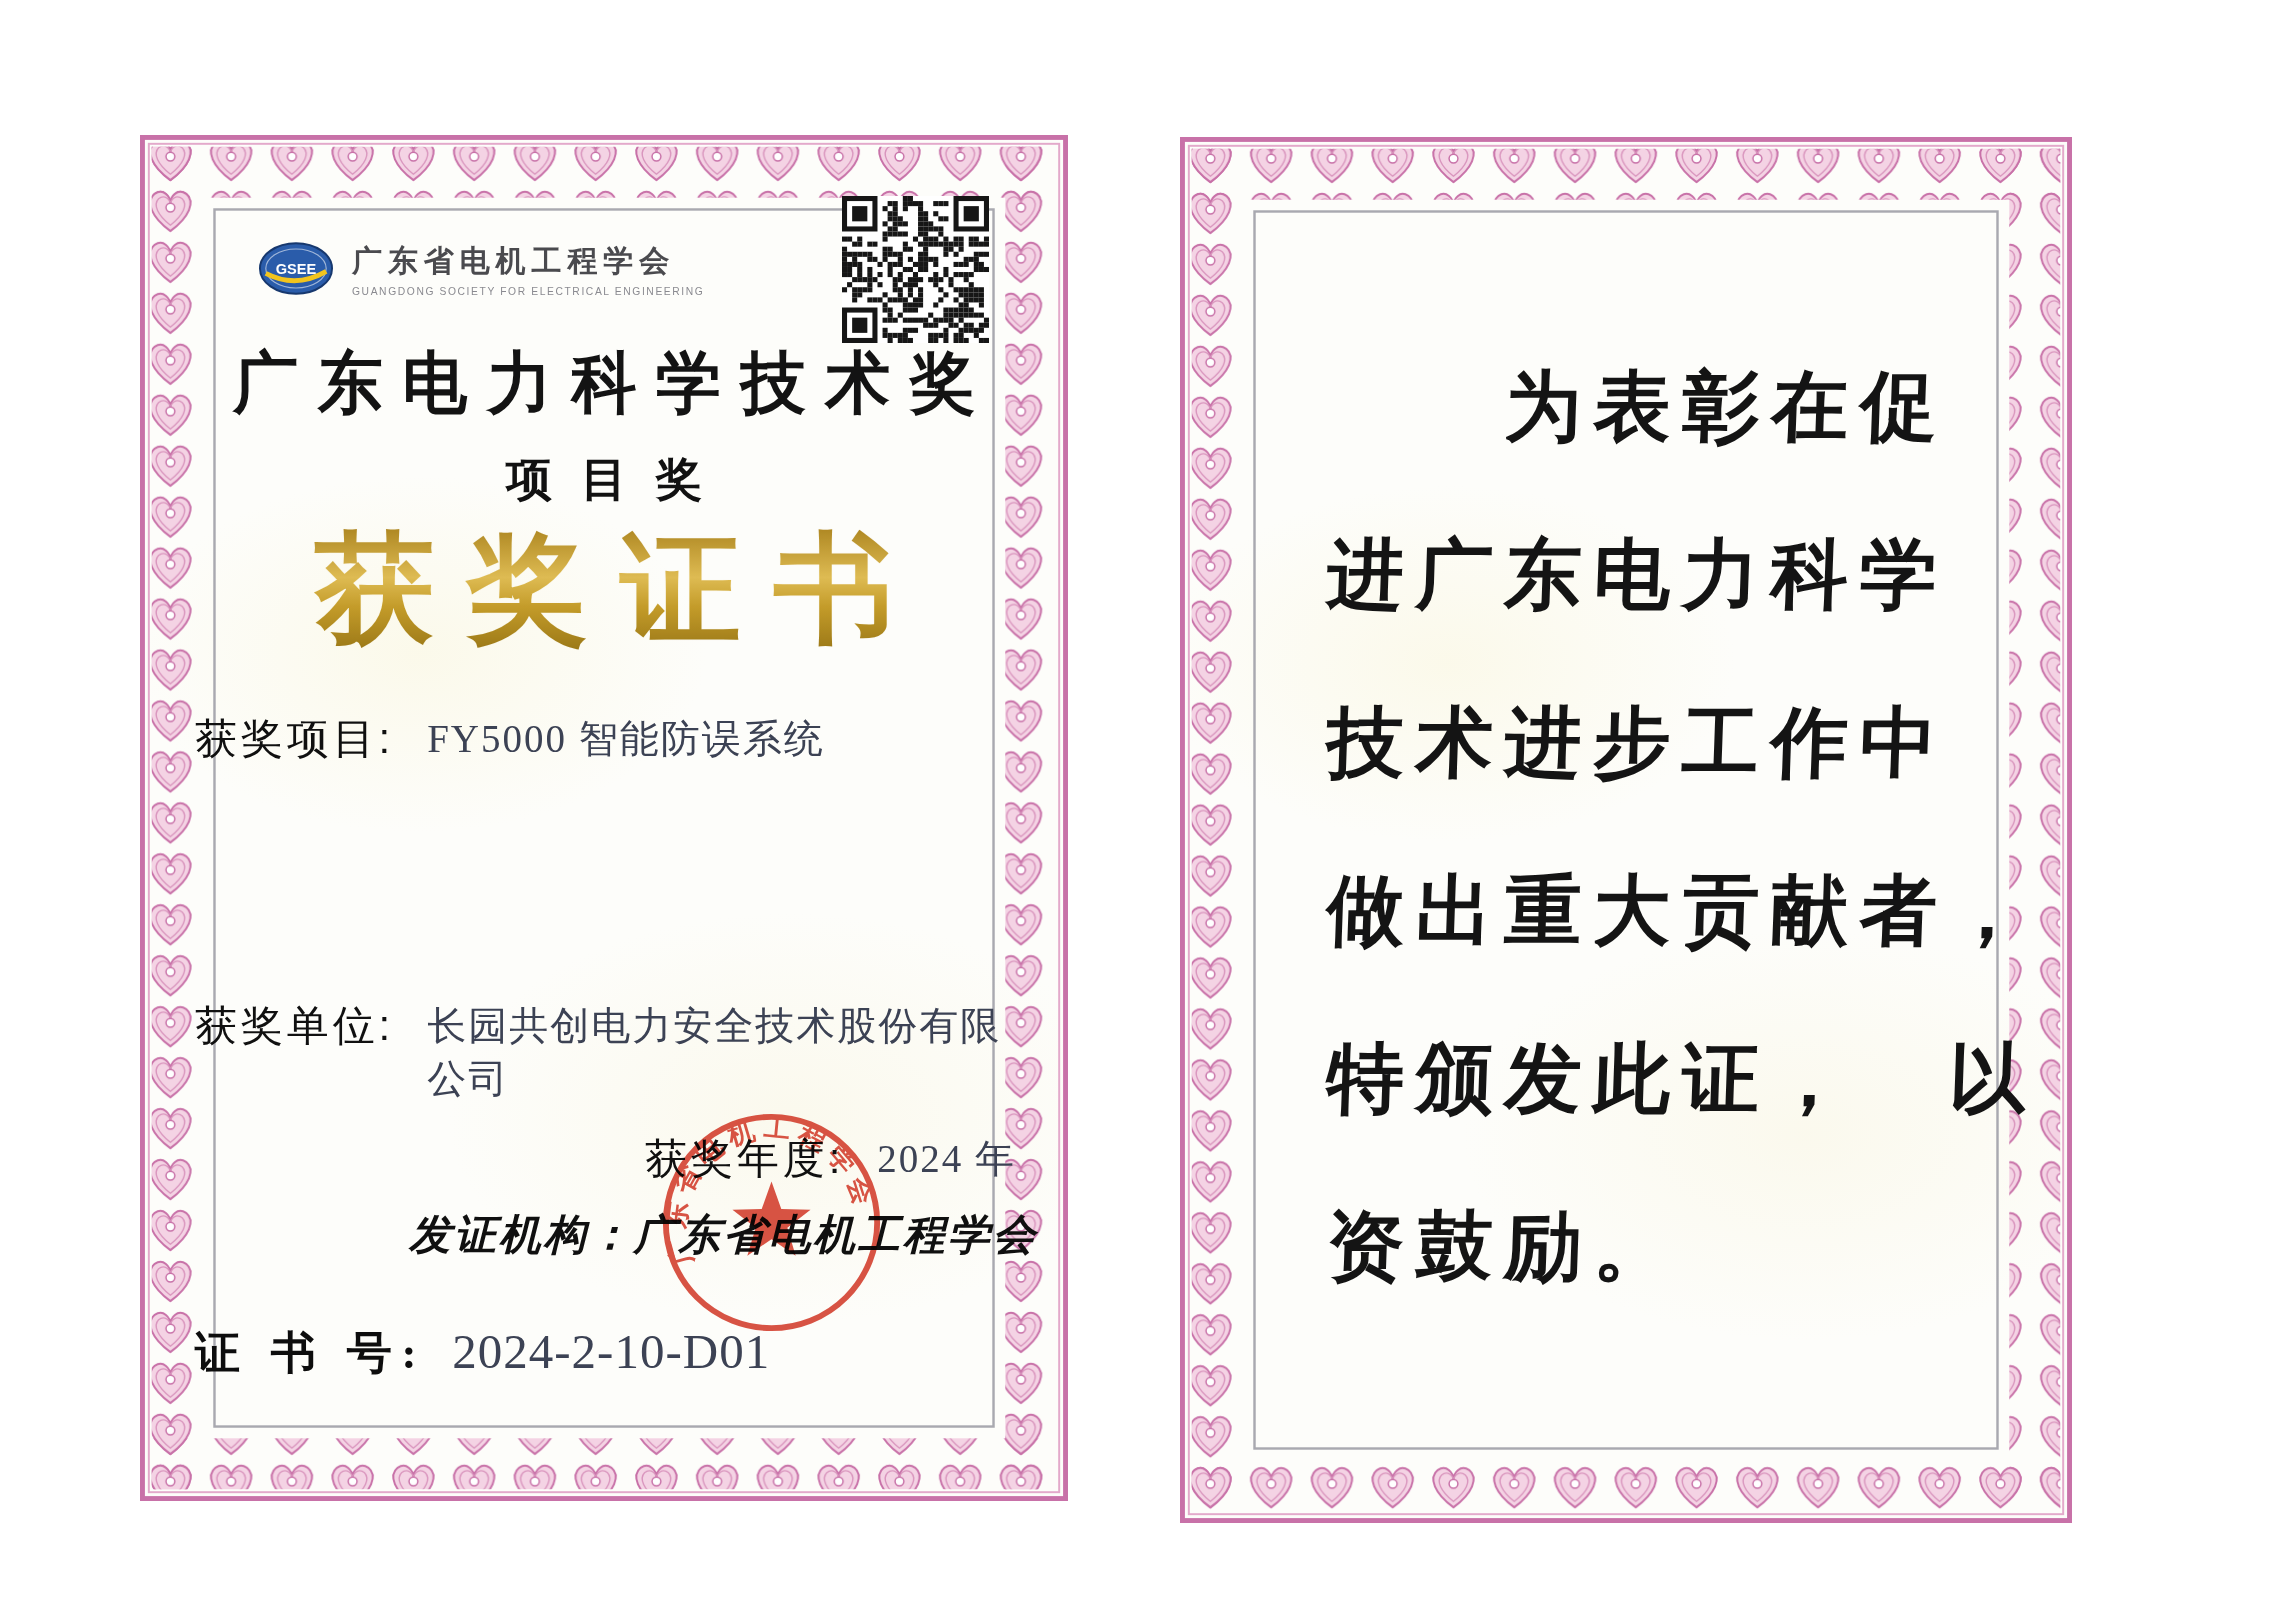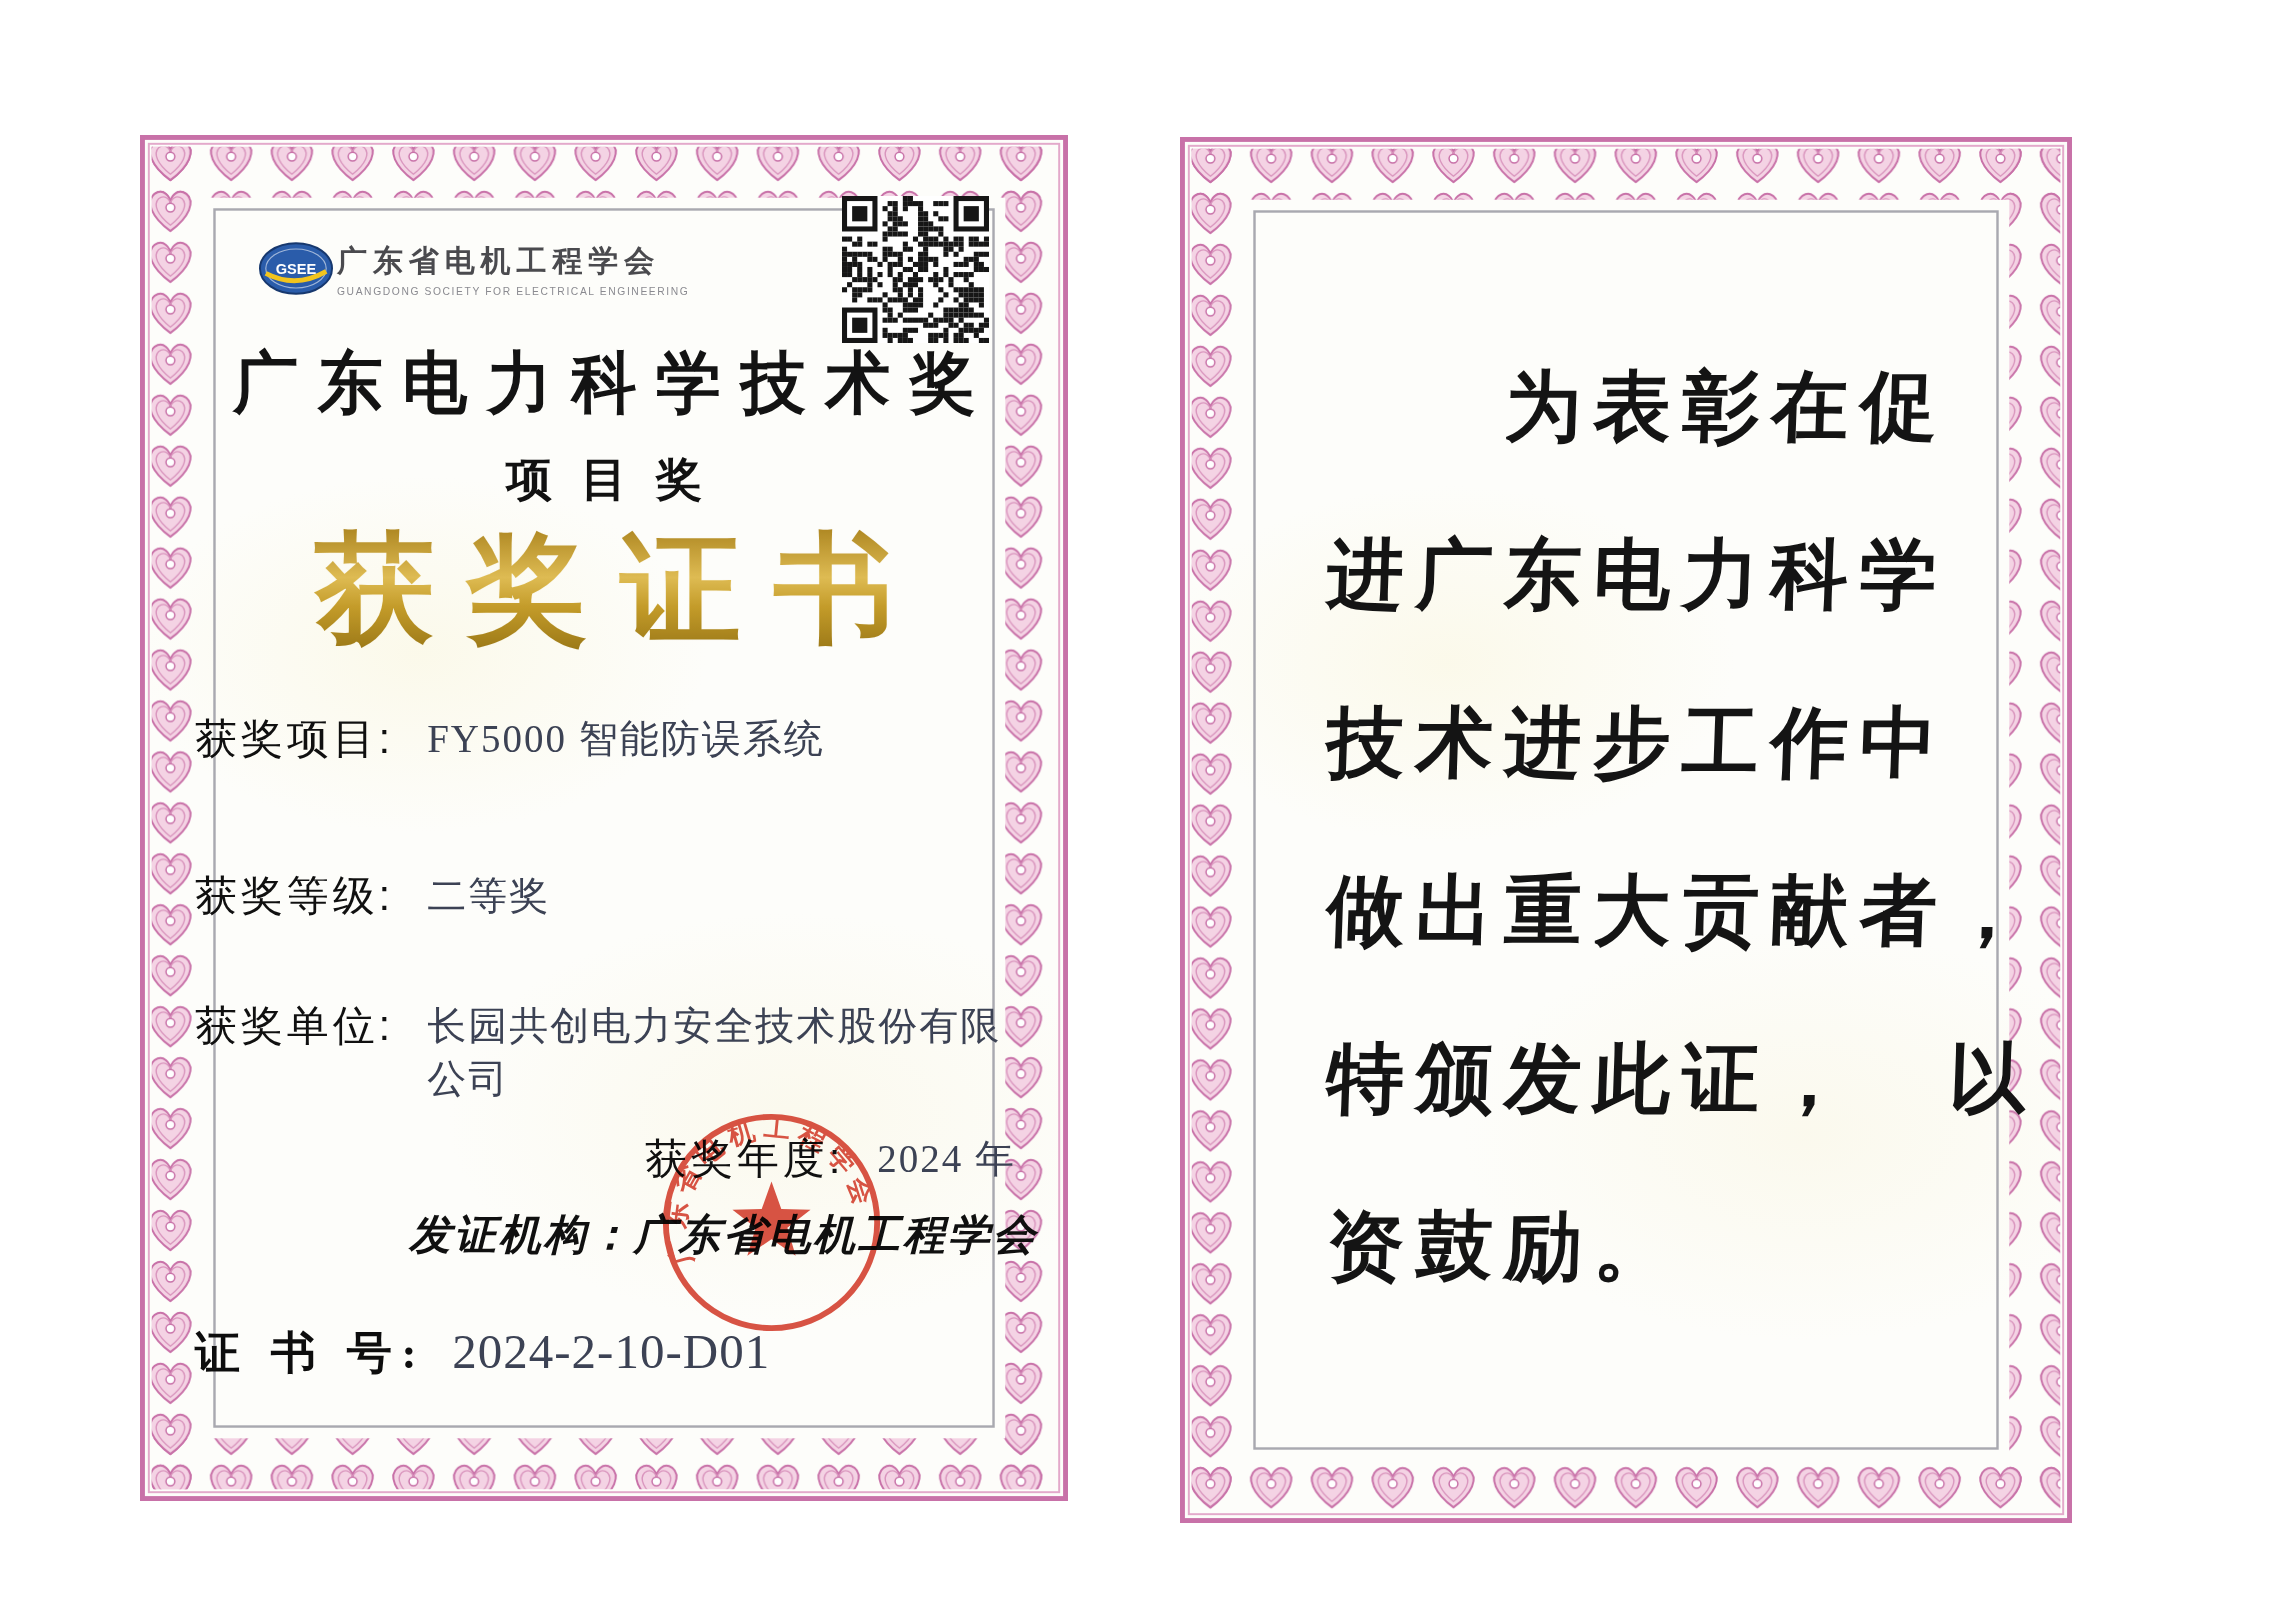--- a/index.html
+++ b/index.html
@@ -10,21 +10,21 @@
       radial-gradient(ellipse 412px 255px at 30% 38%, rgba(248,242,205,.35), transparent 70%),
       radial-gradient(ellipse 490px 294px at 70% 72%, rgba(246,240,208,.30), transparent 70%),
       #fdfdfa; }
   .panel-left  { left:140px; top:135px; width:928px; height:1366px; }
   .panel-right { left:1180px; top:137px; width:892px; height:1386px; }
 
   .border-svg { position:absolute; left:0; top:0; z-index:1; pointer-events:none; }
   .content { position:absolute; left:0; top:0; width:100%; height:100%; z-index:2; }
 
   
-  .org-row { position:absolute; left:118px; top:106px; display:flex; align-items:center; gap:3px; }
+  .org-row { position:absolute; left:118px; top:106px; display:flex; align-items:center; gap:18px; }
   .org-logo { width:76px; height:55px; }
   .org-names { display:flex; flex-direction:column; }
   .org-cn { font-family:"Liberation Sans", sans-serif; font-weight:bold; font-size:30px;
             color:#4a4a4e; letter-spacing:5.9px; }
   .org-en { font-family:"Liberation Sans", sans-serif; font-size:10.3px; color:#8a8a90;
             letter-spacing:1.6px; margin-top:3.9px; }
 
   .qr-box { position:absolute; left:702px; top:61px; width:147px; height:147px; }
 
   .award-title { position:absolute; left:0; top:204px; width:100%; text-align:center;
@@ -439,24 +439,20 @@
 
     <div class="award-title">广东电力科学技术奖</div>
     <div class="award-category">项目奖</div>
     <div class="cert-title">获奖证书</div>
 
     <div class="field-row row-project">
       <span class="field-label">获奖项目:</span>
       <span class="field-value">FY5000 智能防误系统</span>
     </div>
 
-    <div class="field-row row-grade">
-      <span class="field-label">获奖等级:</span>
-      <span class="field-value">二等奖</span>
-    </div>
 
     <div class="field-row row-org">
       <span class="field-label">获奖单位:</span>
       <span class="field-value">长园共创电力安全技术股份有限公司</span>
     </div>
 
     <div class="field-row row-year">
       <span class="field-label">获奖年度:</span>
       <span class="field-value">2024 年</span>
     </div>

